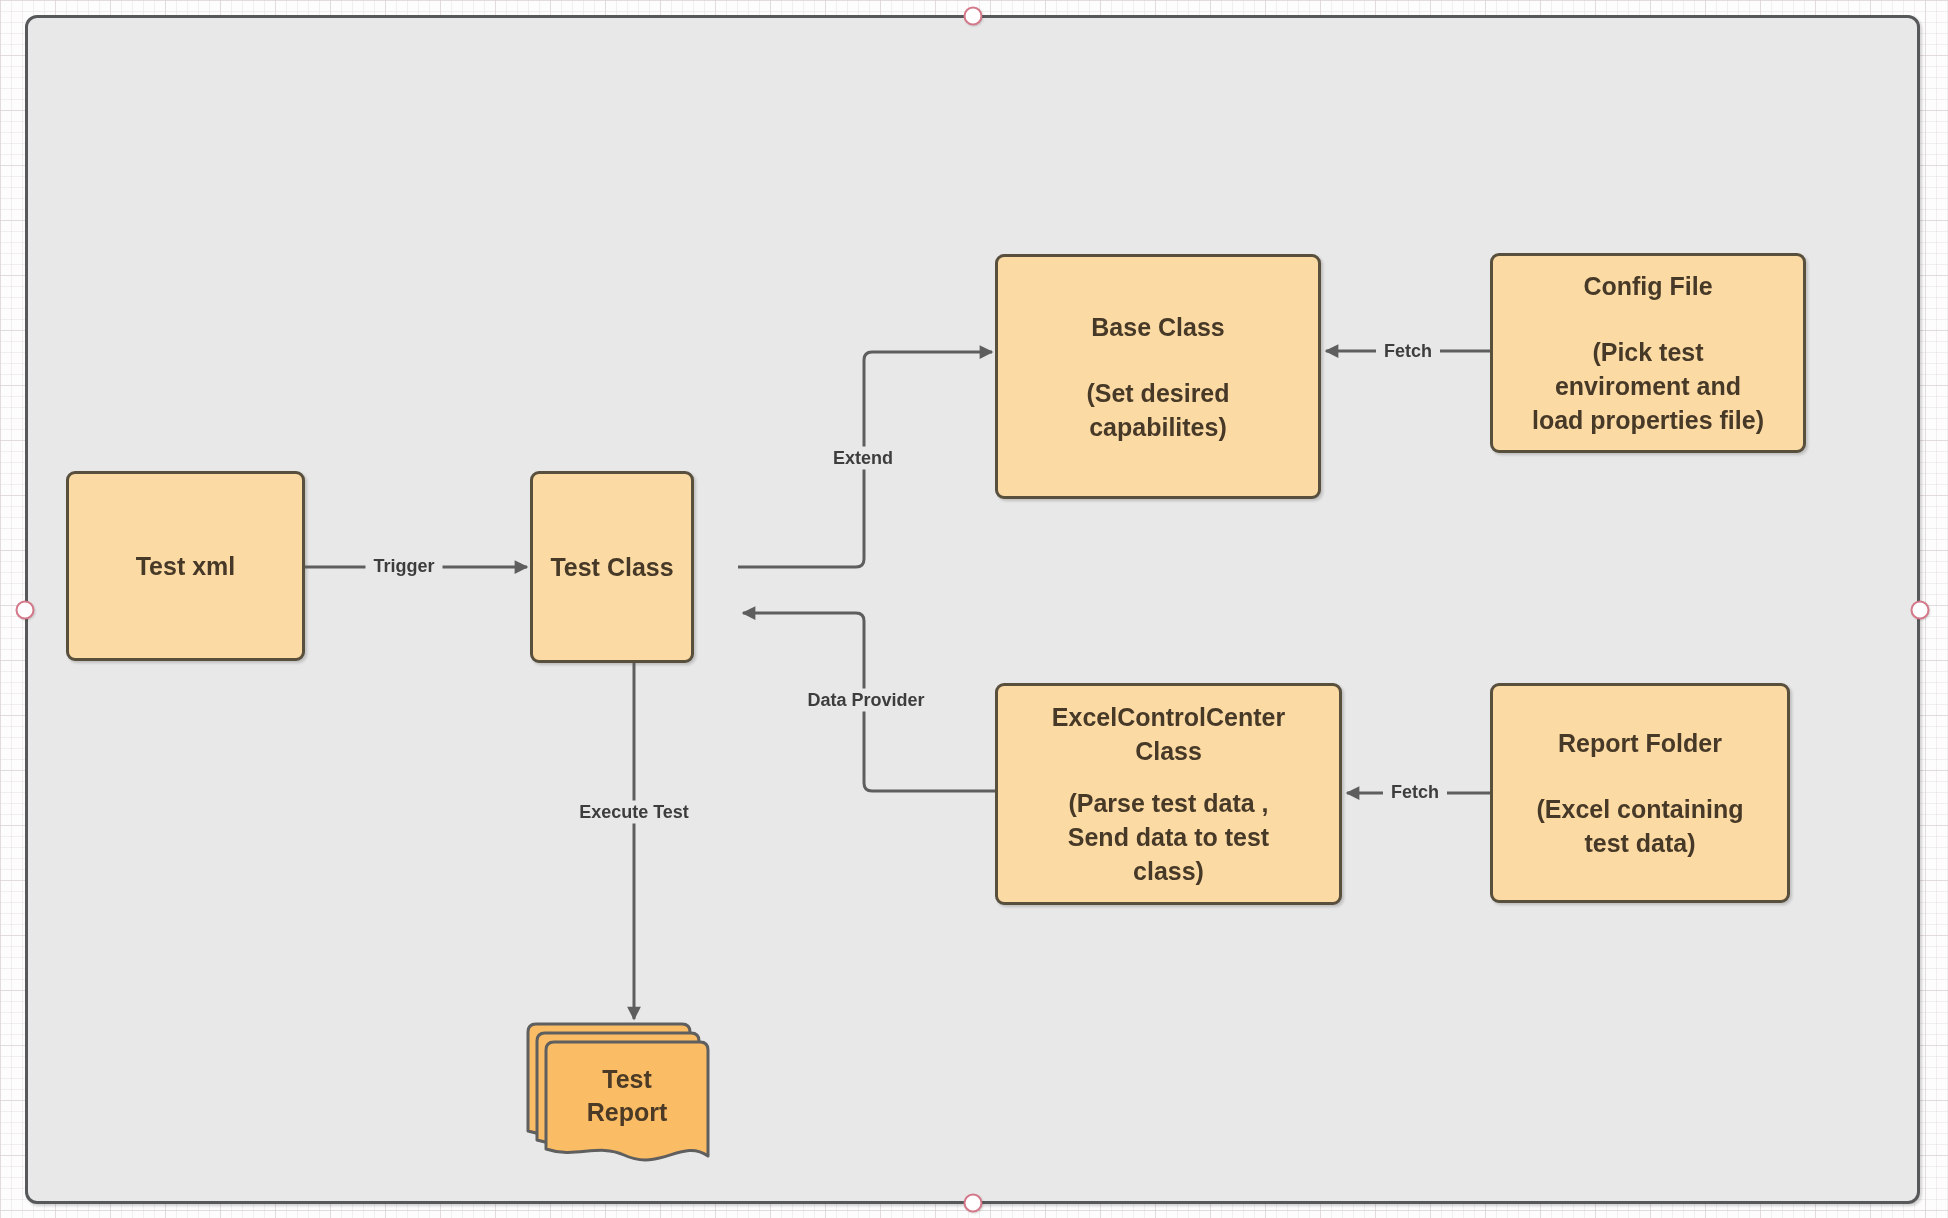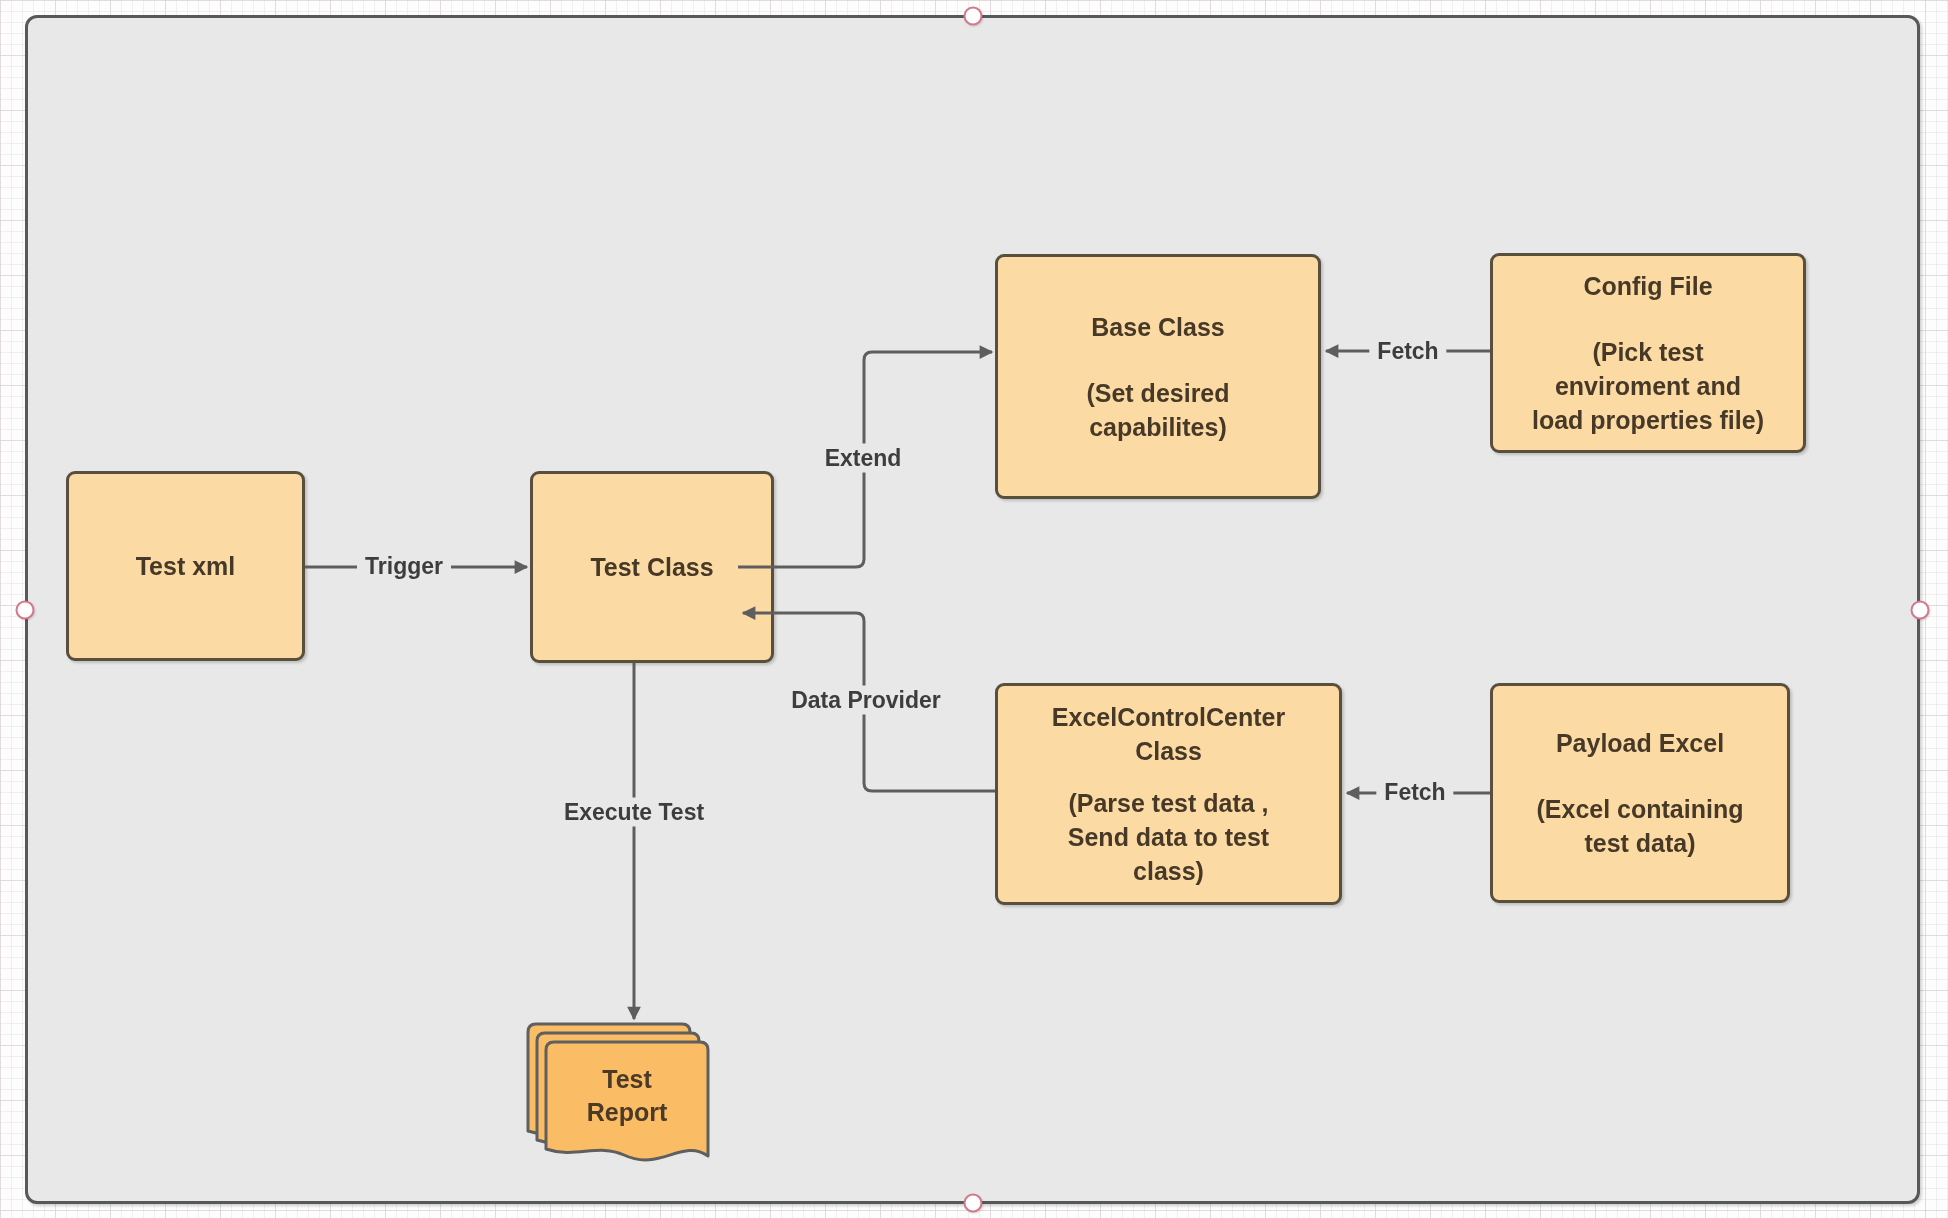--- a/index.html
+++ b/index.html
@@ -46,38 +46,38 @@
   .node-text { white-space: pre-line; }
   .ellipse-shape {
     left: 431px; top: 57px; width: 1194px; height: 86px;
     background: #c9e5f6;
     border: 3px solid #4d5a63;
     border-radius: 50%;
     color: #2f3e49;
     font-size: 29px;
   }
   #node-test-xml   { left: 66px;   top: 471px; width: 239px; height: 190px; }
-  #node-test-class { left: 530px;  top: 471px; width: 244px; height: 192px; }
+  #node-test-class { left: 530px;  top: 471px; width: 164px; height: 192px; }
   #node-base-class { left: 995px;  top: 254px; width: 326px; height: 245px; }
   #node-config-file{ left: 1490px; top: 253px; width: 316px; height: 200px; }
   #node-excel      { left: 995px;  top: 683px; width: 347px; height: 222px; }
   #node-payload    { left: 1490px; top: 683px; width: 300px; height: 220px; }
 
   #connector-layer {
     position: absolute; left: 0; top: 0; width: 1948px; height: 1218px;
     pointer-events: none;
   }
   #connector-layer path.connector {
     stroke: #5e5e5e; stroke-width: 3; fill: none; stroke-linecap: butt;
   }
   .edge-label {
     position: absolute; transform: translate(-50%, -50%);
     background: #e8e8e8;
     padding: 1px 8px;
-    font-weight: bold; font-size: 23px; color: #3d3d3d;
+    font-weight: bold; font-size: 18px; color: #3d3d3d;
     white-space: nowrap;
   }
   #label-trigger       { left: 404px;  top: 566px; }
   #label-extend        { left: 863px;  top: 458px; }
   #label-fetch-config  { left: 1408px; top: 351px; }
   #label-data-provider { left: 866px;  top: 700px; }
   #label-fetch-payload { left: 1415px; top: 792px; }
   #label-execute-test  { left: 634px;  top: 812px; }
 
   .multidoc { position: absolute; left: 522px; top: 1020px; }
@@ -132,21 +132,21 @@
 
   <div class="node box tight" id="node-excel">
     <div class="node-text">ExcelControlCenter
 Class</div>
     <div class="node-text">(Parse test data ,
 Send data to test
 class)</div>
   </div>
 
   <div class="node box" id="node-payload">
-    <div class="node-text">Payload Excel</div>
+    <div class="node-text">Report Folder</div>
     <div class="node-text">(Excel containing
 test data)</div>
   </div>
 
   <svg id="connector-layer">
     <defs>
       <marker id="arrow" viewBox="0 0 12 12" refX="10" refY="6" markerWidth="5.5" markerHeight="5.5" orient="auto-start-reverse" markerUnits="strokeWidth">
         <path d="M1,1 L11,6 L1,11 Z" fill="#5e5e5e"></path>
       </marker>
     </defs>

